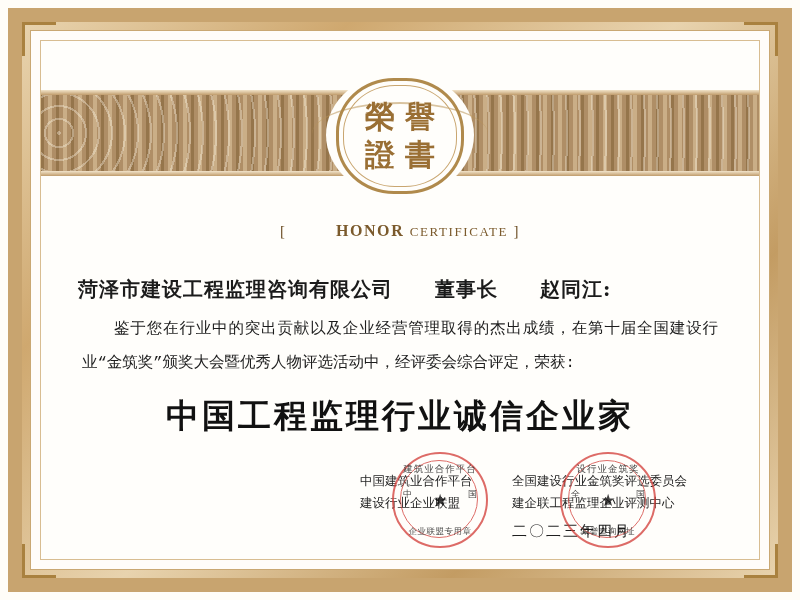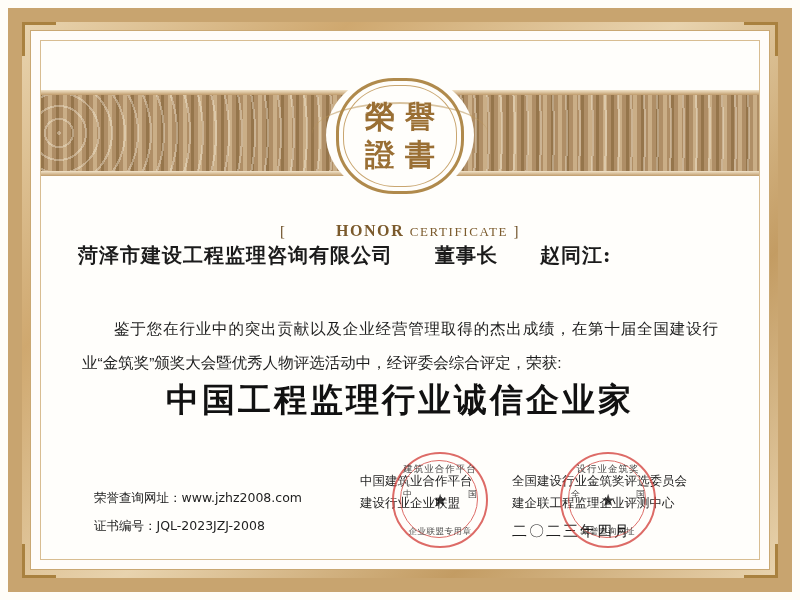--- a/index.html
+++ b/index.html
@@ -186,47 +186,47 @@
     font-size: 15px;
     font-family: "Liberation Serif", serif;
   }
   .honor-line .bk { color: #6d4f25; }
   .honor-line .big { font-size: 16px; font-weight: bold; margin-left: 44px; }
   .honor-line .sm { font-size: 13px; }
 
   
   .recipient {
     position: absolute;
-    top: 242px;
+    top: 276px;
     left: 78px;
     right: 78px;
     font-size: 20px;
     font-weight: bold;
     color: #1b1b1b;
     letter-spacing: 1px;
     font-family: "DejaVu Serif", serif;
   }
   .recipient .name-gap { display: inline-block; width: 26px; }
 
   .paragraph {
     position: absolute;
     top: 312px;
     left: 82px;
     right: 82px;
     font-size: 15.5px;
     line-height: 34px;
     color: #1d1d1d;
     text-indent: 32px;
     text-align: justify;
-    font-family: Liberation Sans, sans-serif;
+    font-family: Liberation Mono, monospace;
   }
 
   .award-title {
     position: absolute;
-    top: 378px;
+    top: 394px;
     left: 0;
     right: 0;
     text-align: center;
     font-size: 33px;
     font-weight: bold;
     letter-spacing: 3px;
     color: #111111;
     font-family: "DejaVu Serif", serif;
   }
 
@@ -376,24 +376,20 @@
     <span class="name-gap"></span>
     <span>董事长</span>
     <span class="name-gap"></span>
     <span>赵同江:</span>
   </div>
 
   <div class="paragraph">鉴于您在行业中的突出贡献以及企业经营管理取得的杰出成绩，在第十届全国建设行业“金筑奖”颁奖大会暨优秀人物评选活动中，经评委会综合评定，荣获:</div>
 
   <div class="award-title">中国工程监理行业诚信企业家</div>
 
-  <div class="footer-left">
-    <div>荣誉查询网址：www.jzhz2008.com</div>
-    <div>证书编号：JQL-2023JZJ-2008</div>
-  </div>
 
   <div class="footer-mid">
     <div>中国建筑业合作平台</div>
     <div>建设行业企业联盟</div>
   </div>
 
   <div class="footer-right">
     <div>全国建设行业金筑奖评选委员会</div>
     <div>建企联工程监理企业评测中心</div>
     <div class="footer-date">二〇二三年四月</div>

